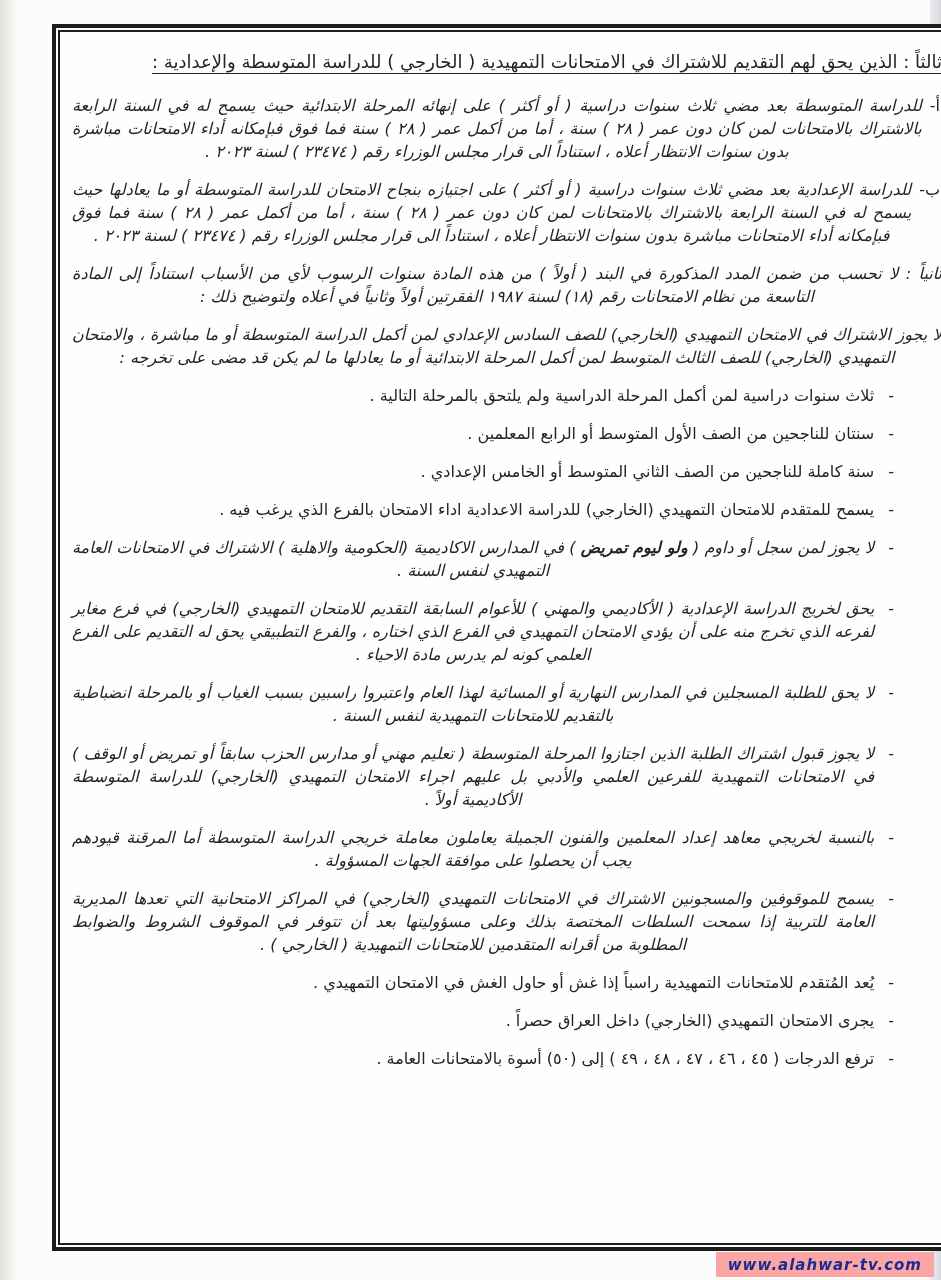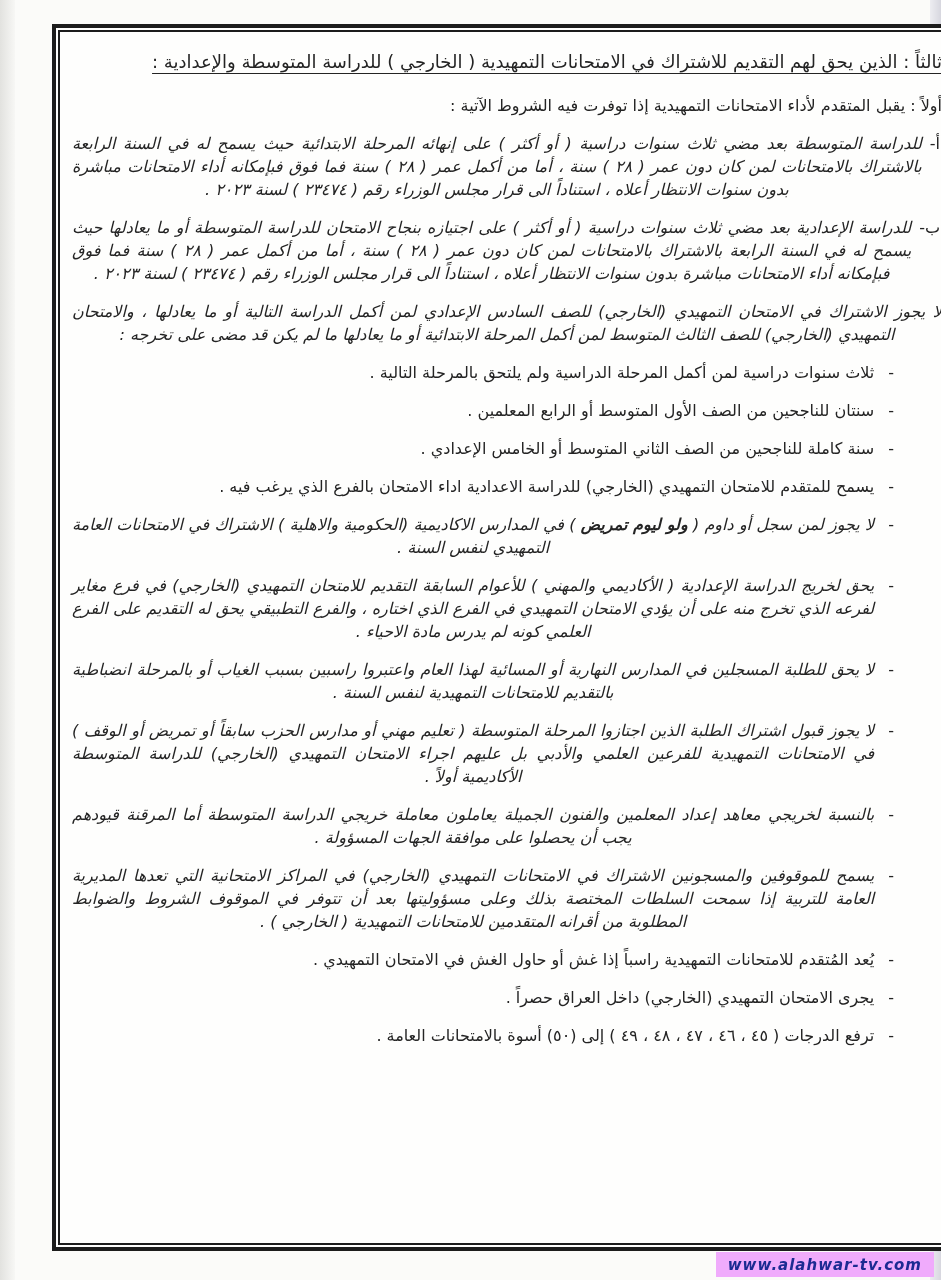--- a/index.html
+++ b/index.html
@@ -42,21 +42,21 @@
   .just{text-align:justify;text-align-last:center;font-style:italic;}
   .item{display:flex;gap:8px;margin:0 2px 15px 0;}
   .item-label{flex:0 0 auto;white-space:nowrap;}
   .item-text{flex:1 1 auto;}
   .bullet{display:flex;gap:14px;margin:0 48px 15px 0;}
   .b-marker{flex:0 0 auto;}
   .b-text{flex:1 1 auto;}
   .watermark{
     position:absolute;top:1252px;right:7px;
     direction:ltr;
-    background:#f0abfc;
+    background:#fca5a5;
     color:#1c2b92;
     font-style:italic;font-weight:bold;
     font-size:15px;line-height:20px;
     padding:3px 12px 2px 12px;
     letter-spacing:1px;
   }
   b{font-weight:bold;}
 </style>
 </head>
 <body>
@@ -66,34 +66,34 @@
   <div class="edge-left"></div>
   <div class="edge-right"></div>
 
   <div class="doc-frame">
     <div class="doc-inner">
 
       <div class="title">
         <span class="u">ثالثاً : الذين يحق لهم التقديم للاشتراك في الامتحانات التمهيدية ( الخارجي ) للدراسة المتوسطة والإعدادية :</span>
       </div>
 
-      <p class="para">أولاً : يقبل المتقدم لأداء الامتحانات التمهيدية إذا توفرت فيه الشروط الآتية :</p>
 
       <div class="item">
         <span class="item-label">أ-</span>
         <span class="item-text just">للدراسة المتوسطة بعد مضي ثلاث سنوات دراسية ( أو أكثر ) على إنهائه المرحلة الابتدائية حيث يسمح له في السنة الرابعة بالاشتراك بالامتحانات لمن كان دون عمر ( ٢٨ ) سنة ، أما من أكمل عمر ( ٢٨ ) سنة فما فوق فبإمكانه أداء الامتحانات مباشرة بدون سنوات الانتظار أعلاه ، استناداً الى قرار مجلس الوزراء رقم ( ٢٣٤٧٤ ) لسنة ٢٠٢٣ .</span>
       </div>
 
       <div class="item">
         <span class="item-label">ب-</span>
         <span class="item-text just">للدراسة الإعدادية بعد مضي ثلاث سنوات دراسية ( أو أكثر ) على اجتيازه بنجاح الامتحان للدراسة المتوسطة أو ما يعادلها حيث يسمح له في السنة الرابعة بالاشتراك بالامتحانات لمن كان دون عمر ( ٢٨ ) سنة ، أما من أكمل عمر ( ٢٨ ) سنة فما فوق فبإمكانه أداء الامتحانات مباشرة بدون سنوات الانتظار أعلاه ، استناداً الى قرار مجلس الوزراء رقم ( ٢٣٤٧٤ ) لسنة ٢٠٢٣ .</span>
       </div>
 
+      <p class="para just">ثانياً : لا تحسب من ضمن المدد المذكورة في البند ( أولاً ) من هذه المادة سنوات الرسوب لأي من الأسباب استناداً إلى المادة التاسعة من نظام الامتحانات رقم (١٨) لسنة ١٩٨٧ الفقرتين أولاً وثانياً في أعلاه ولتوضيح ذلك :</p>
 
-      <p class="para just">لا يجوز الاشتراك في الامتحان التمهيدي (الخارجي) للصف السادس الإعدادي لمن أكمل الدراسة التالية أو ما يعادلها ، والامتحان التمهيدي (الخارجي) للصف الثالث المتوسط لمن أكمل المرحلة الابتدائية أو ما يعادلها ما لم يكن قد مضى على تخرجه :</p>
+      <p class="para just">لا يجوز الاشتراك في الامتحان التمهيدي (الخارجي) للصف السادس الإعدادي لمن أكمل الدراسة المتوسطة أو ما مباشرة ، والامتحان التمهيدي (الخارجي) للصف الثالث المتوسط لمن أكمل المرحلة الابتدائية أو ما يعادلها ما لم يكن قد مضى على تخرجه :</p>
 
       <div class="bullet">
         <span class="b-marker">-</span>
         <span class="b-text">ثلاث سنوات دراسية لمن أكمل المرحلة الدراسية ولم يلتحق بالمرحلة التالية .</span>
       </div>
 
       <div class="bullet">
         <span class="b-marker">-</span>
         <span class="b-text">سنتان للناجحين من الصف الأول المتوسط أو الرابع المعلمين .</span>
       </div>

